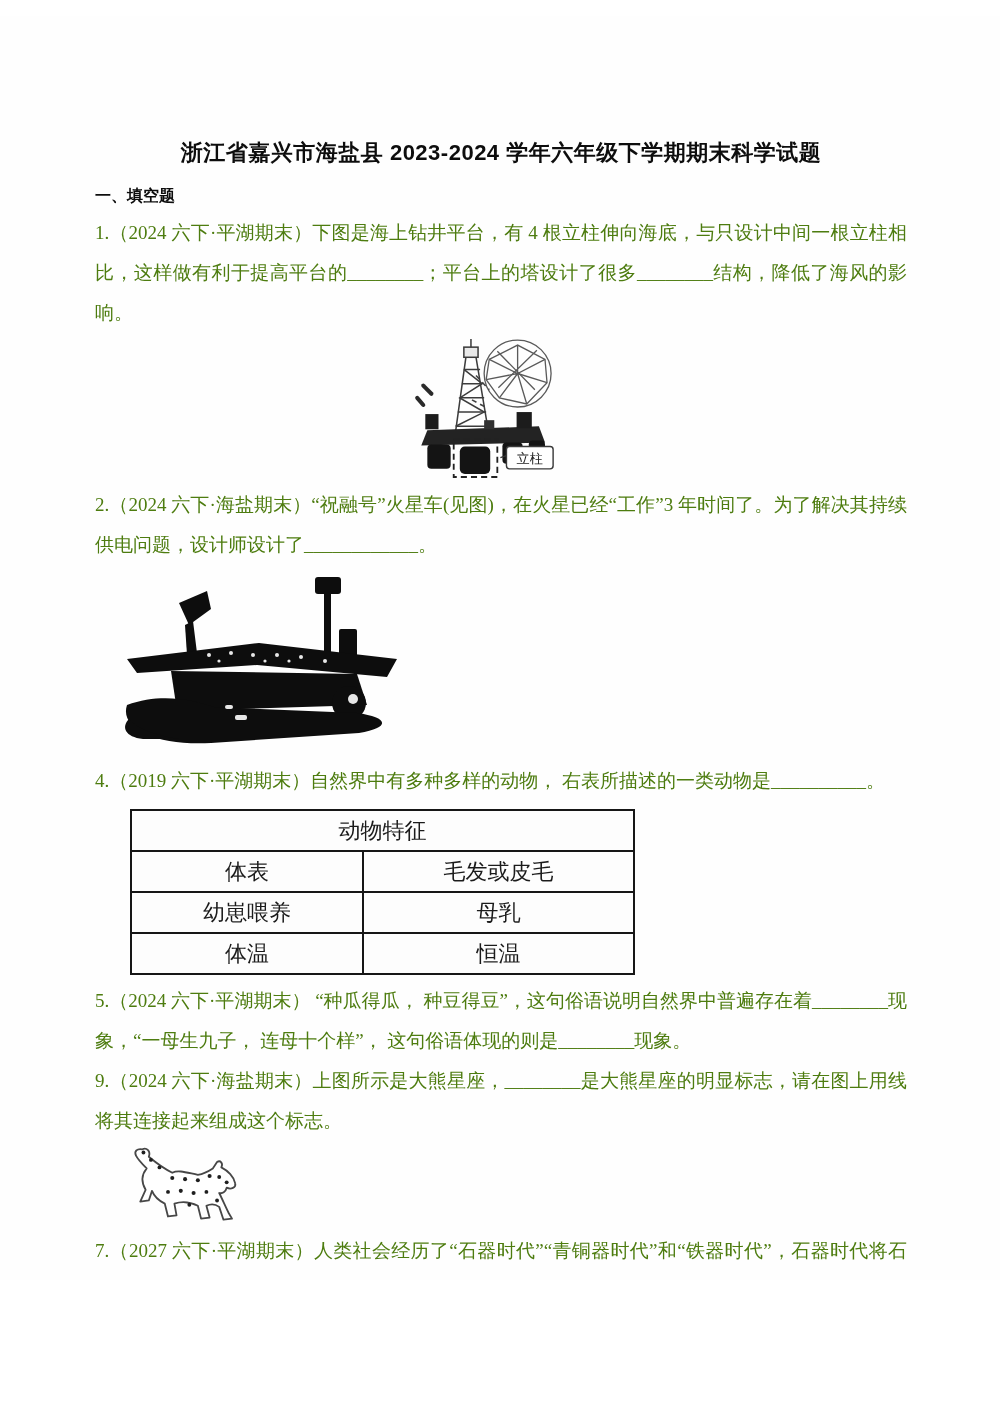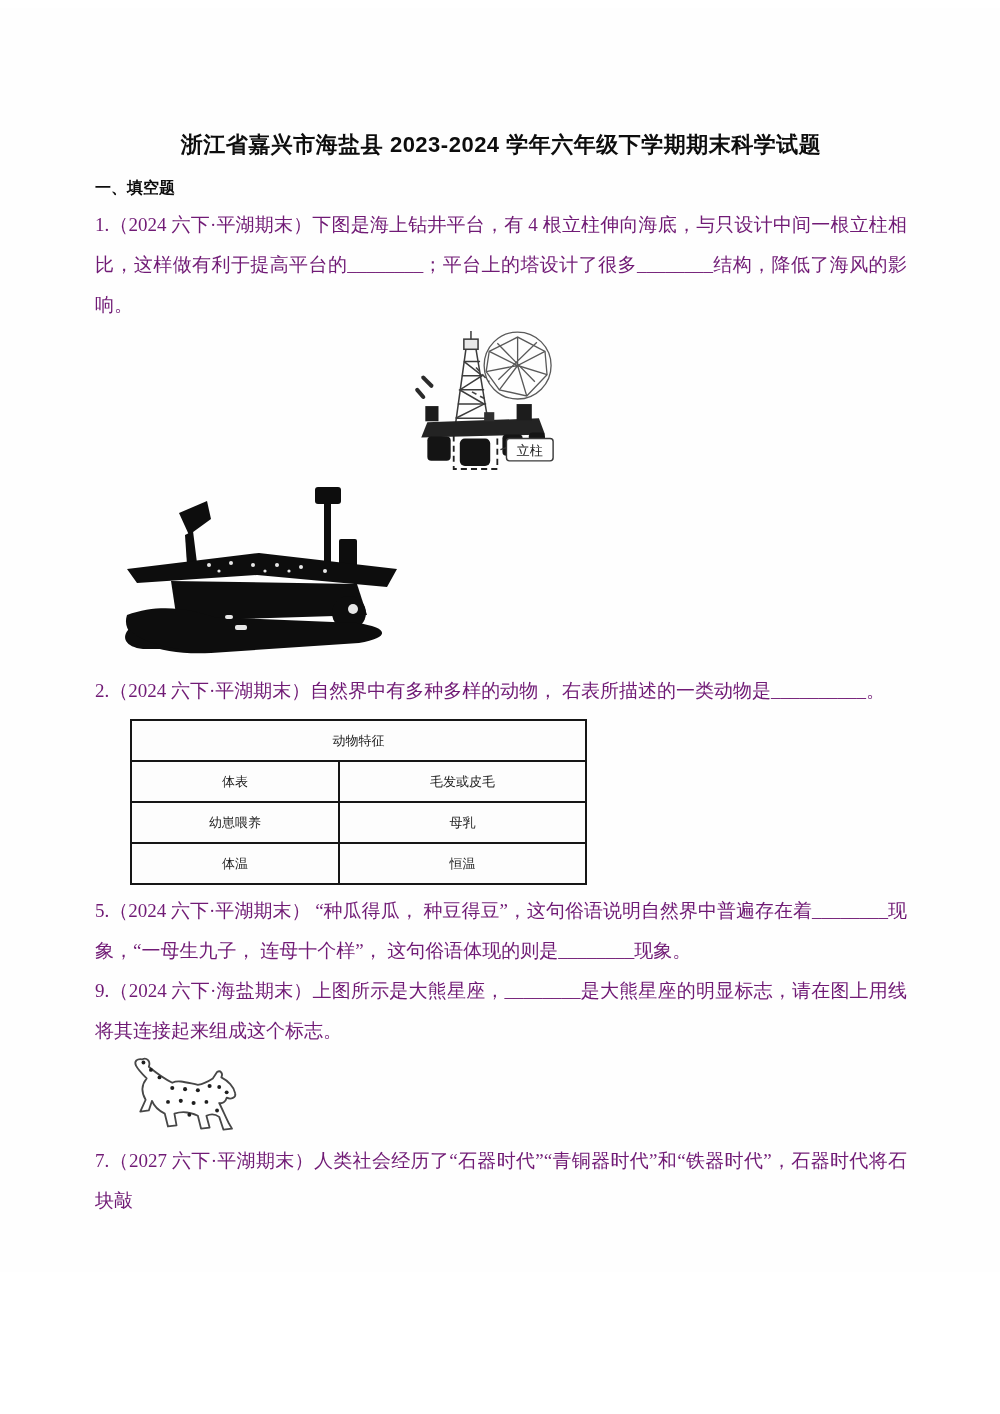--- a/index.html
+++ b/index.html
@@ -1,20 +1,20 @@
 <!DOCTYPE html>
 <html><head>
 <meta charset="utf-8">
 <style>
   html, body { margin: 0; padding: 0; background: #ffffff; }
   .page {
     position: relative;
     width: 1000px;
     height: 1264px;
-    margin: 8px auto;
+    margin: 16px auto;
     background: #fefefe;
     box-sizing: border-box;
     padding: 122px 93px 0 95px;
     overflow: hidden;
     font-family: "Liberation Serif", "DejaVu Serif", serif;
     color: #1b1b1b;
   }
   .doc-title {
     font-family: "Liberation Sans", "DejaVu Sans", sans-serif;
     font-size: 22px;
@@ -29,38 +29,38 @@
     font-size: 16px;
     font-weight: 700;
     color: #0d0d0d;
     margin: 0 0 6px 0;
   }
   .q {
     font-size: 19px;
     line-height: 40px;
     text-align: justify;
     margin: 0;
-    color: #701a75;
+    color: #4d7c0f;
   }
   .fig { margin: 4px 0 2px 0; }
   .fig-platform { margin-left: 16px; text-align: center; }
   .fig-rover   { margin-left: 24px; }
   .fig-bear    { margin-left: 8px; }
   table.animal-table {
     border-collapse: collapse;
     margin: 8px 0 6px 35px;
     table-layout: fixed;
   }
   table.animal-table td {
     border: 2px solid #161616;
     height: 39px;
     text-align: center;
     vertical-align: middle;
-    font-size: 13px;
-    padding: 0 4px;
+    font-size: 22px;
+    padding: 0 16px;
     background: #fdfdfd;
   }
   td.col-feature { width: 198px; border-radius: 12px; }
   td.col-value   { width: 237px; }
 </style>
 </head>
 <body>
 
 <div class="page">
 
@@ -115,20 +115,21 @@
       <rect x="40" y="101" width="43" height="37" fill="none" stroke="#222" stroke-width="1.8" stroke-dasharray="6,4"></rect>
 
       <g>
         <path d="M86,119 L92,117" stroke="#333" stroke-width="1.3"></path>
         <rect x="92" y="108" width="46" height="22" rx="3" fill="#ffffff" stroke="#3a3a3a" stroke-width="1.4"></rect>
         <text x="115" y="124" text-anchor="middle" font-size="13" fill="#222" font-family="Liberation Serif, DejaVu Serif, serif">立柱</text>
       </g>
     </svg>
   </div>
 
+  <p class="q">2.（2024 六下·海盐期末）“祝融号”火星车(见图)，在火星已经“工作”3 年时间了。为了解决其持续供电问题，设计师设计了____________。</p>
 
   <div class="fig fig-rover">
     <svg width="300" height="186" viewBox="0 0 300 186">
       <g fill="#0d0d0d">
 
         <rect x="196" y="8" width="26" height="17" rx="3"></rect>
         <rect x="205" y="22" width="7" height="62"></rect>
         <rect x="220" y="60" width="18" height="30" rx="2"></rect>
 
         <path d="M60,34 L88,22 L92,40 L70,56 Z"></path>
@@ -155,21 +156,21 @@
           <circle cx="146" cy="92" r="1.6"></circle>
           <circle cx="170" cy="92" r="1.6"></circle>
         <rect x="116" y="146" width="12" height="5" rx="2"></rect>
         <rect x="106" y="136" width="8" height="4" rx="2"></rect>
         <circle cx="234" cy="130" r="5"></circle>
       </g>
     </svg>
   </div>
 
 
-  <p class="q">2.（2024 六下·平湖期末）自然界中有多种多样的动物， 右表所描述的一类动物是__________。</p>
+  <p class="q">4.（2019 六下·平湖期末）自然界中有多种多样的动物， 右表所描述的一类动物是__________。</p>
 
   <table class="animal-table">
     <tbody>
       <tr>
         <td colspan="2">动物特征</td>
       </tr>
       <tr>
         <td class="col-feature">体表</td>
         <td class="col-value">毛发或皮毛</td>
       </tr>

